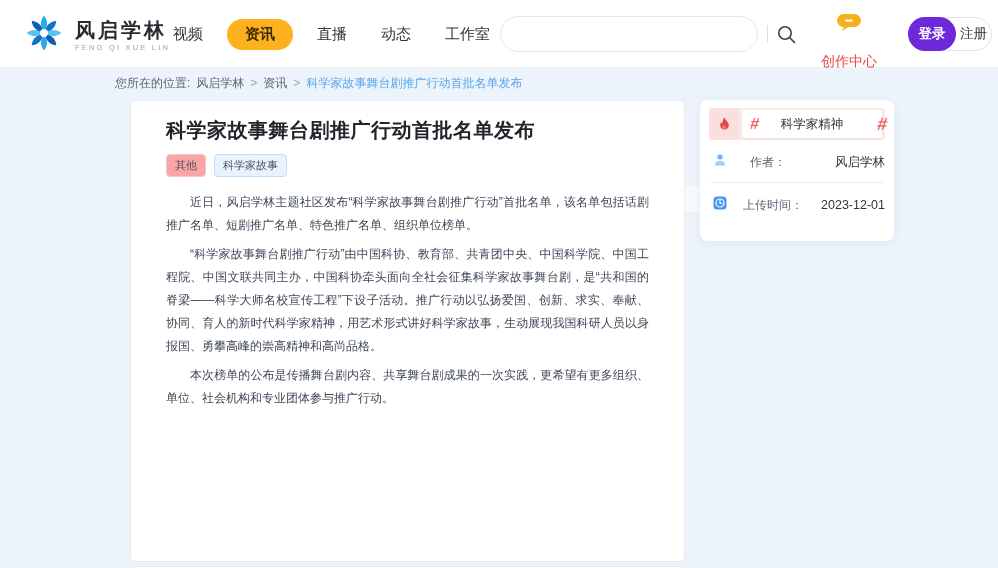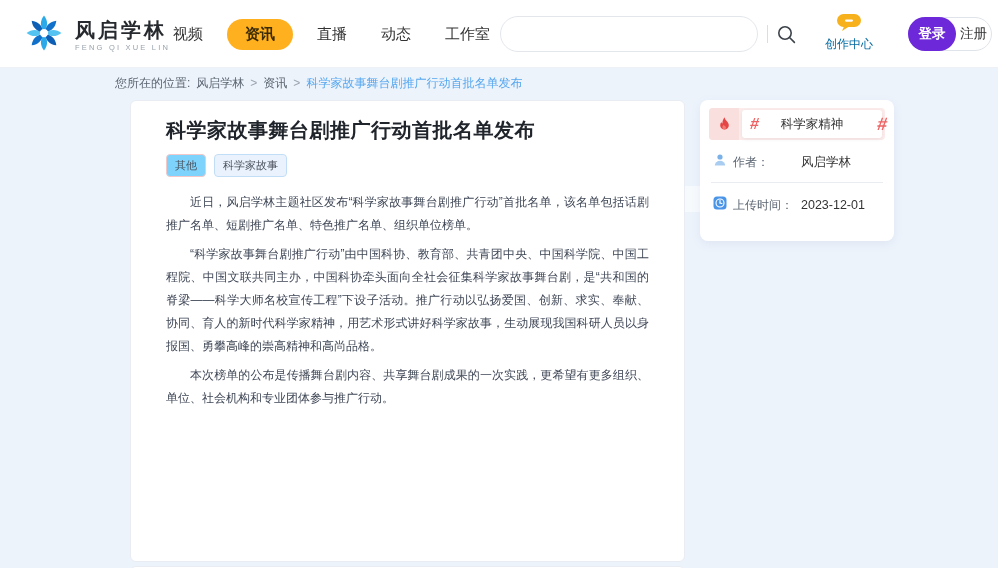--- a/index.html
+++ b/index.html
@@ -21,42 +21,42 @@
   .nav-item { font-size:15px; color:#333; padding:6px 10px; cursor:pointer; white-space:nowrap; }
   .nav-item.active { background:#ffb01e; border-radius:16px; padding:6px 18px; font-weight:bold; color:#3c2c05; }
   .search-wrap { position:absolute; left:500px; top:16px; display:flex; align-items:center; }
   .search-input {
     width:258px; height:36px; border:1px solid #e3e7ec; border-radius:18px;
     background:#fff; outline:none; padding:0 14px; font-size:13px; color:#333;
   }
   .search-divider { width:1px; height:18px; background:#d9dee4; margin-left:9px; }
   .search-btn { margin-left:8px; cursor:pointer; display:flex; align-items:center; }
   .creator { position:absolute; left:818px; top:13px; width:62px; display:flex; flex-direction:column; align-items:center; cursor:pointer; }
-  .creator-label { font-size:12px; color:#0369a1; margin-top:0; white-space:nowrap; }
+  .creator-label { font-size:14px; color:#ef4444; margin-top:17px; white-space:nowrap; }
   .auth { position:absolute; left:908px; top:17px; width:84px; height:34px; border:1px solid #dfe4ea; border-radius:17px; background:#fff; display:flex; }
   .btn-login {
     width:48px; height:34px; margin:-1px 0 0 -1px; background:#6d28d9; color:#fff;
     border:none; border-radius:17px; font-size:13.5px; font-weight:bold; cursor:pointer;
   }
   .btn-register { flex:1; background:transparent; border:none; font-size:13.5px; color:#333; cursor:pointer; }
   
   .breadcrumb { position:absolute; left:115px; top:68px; height:30px; display:flex; align-items:center; gap:6px; font-size:12px; color:#5a6470; }
   .crumb { cursor:pointer; }
   .crumb-sep { color:#9aa4af; }
   .crumb-active { color:#55a7f0; cursor:pointer; }
   
   .card {
     position:absolute; left:130px; top:100px; width:555px; height:462px;
     background:#fff; border:1px solid #e9edf3; border-radius:6px;
     padding:16px 35px 0 35px; overflow:hidden; z-index:2;
   }
   .article-title { font-size:20px; font-weight:bold; color:#20242b; letter-spacing:.5px; }
   .tag-row { display:flex; gap:8px; margin-top:10px; }
   .tag { font-size:11px; padding:3px 8px; border-radius:4px; cursor:pointer; color:#4a515c; }
-  .tag-pink { background:#7dd3fc; border:1px solid #f3c8c8; }
+  .tag-pink { background:#fca5a5; border:1px solid #f3c8c8; }
   .tag-blue { background:#eaf3fd; border:1px solid #c2ddf6; }
   .article-body { margin-top:14px; }
   .article-body p {
     font-size:12px; line-height:23px; color:#3f4756; text-indent:2em;
     text-align:justify; margin-bottom:6px;
   }
   
   .side-card {
     position:absolute; left:700px; top:100px; width:194px; height:141px;
     background:#fff; border-radius:8px; box-shadow:0 3px 10px rgba(100,130,180,.10);
@@ -66,21 +66,21 @@
   .flame-box { width:30px; height:32px; background:#fadfdf; border-radius:4px 0 0 4px; display:flex; align-items:center; justify-content:center; }
   .topic-box {
     flex:1; height:28px; background:#fff; margin:0 3px; border-radius:3px;
     box-shadow:0 1px 4px rgba(0,0,0,.07); position:relative;
     display:flex; align-items:center; justify-content:center;
   }
   .hash { position:absolute; font-weight:bold; font-style:italic; color:#ee6464; transform:skewX(-8deg); }
   .hash-left { left:8px; font-size:16px; }
   .hash-right { right:7px; font-size:18px; }
   .topic-label { font-size:12.5px; color:#333; }
-  .meta-row { display:flex; align-items:center; margin-top:13px; padding-left:4px; }
+  .meta-row { display:flex; align-items:center; margin-top:13px; padding-left:4px;justify-content:space-between; }
   .meta-label { font-size:12px; color:#5c6673; margin-left:6px; width:68px; }
   .meta-value { font-size:12.5px; color:#333; }
   .meta-value.link { cursor:pointer; }
   .side-divider { border-top:1px solid #e9edf2; margin:11px 2px; }
   
   .cloud { position:absolute; left:652px; top:186px; width:74px; height:26px; background:#fff; border-radius:14px; opacity:.55; z-index:1; }
   .next-card { position:absolute; left:130px; top:566px; width:555px; height:12px; background:#fff; border:1px solid #e9edf3; border-radius:6px 6px 0 0; }
 </style>
 </head>
 <body>

